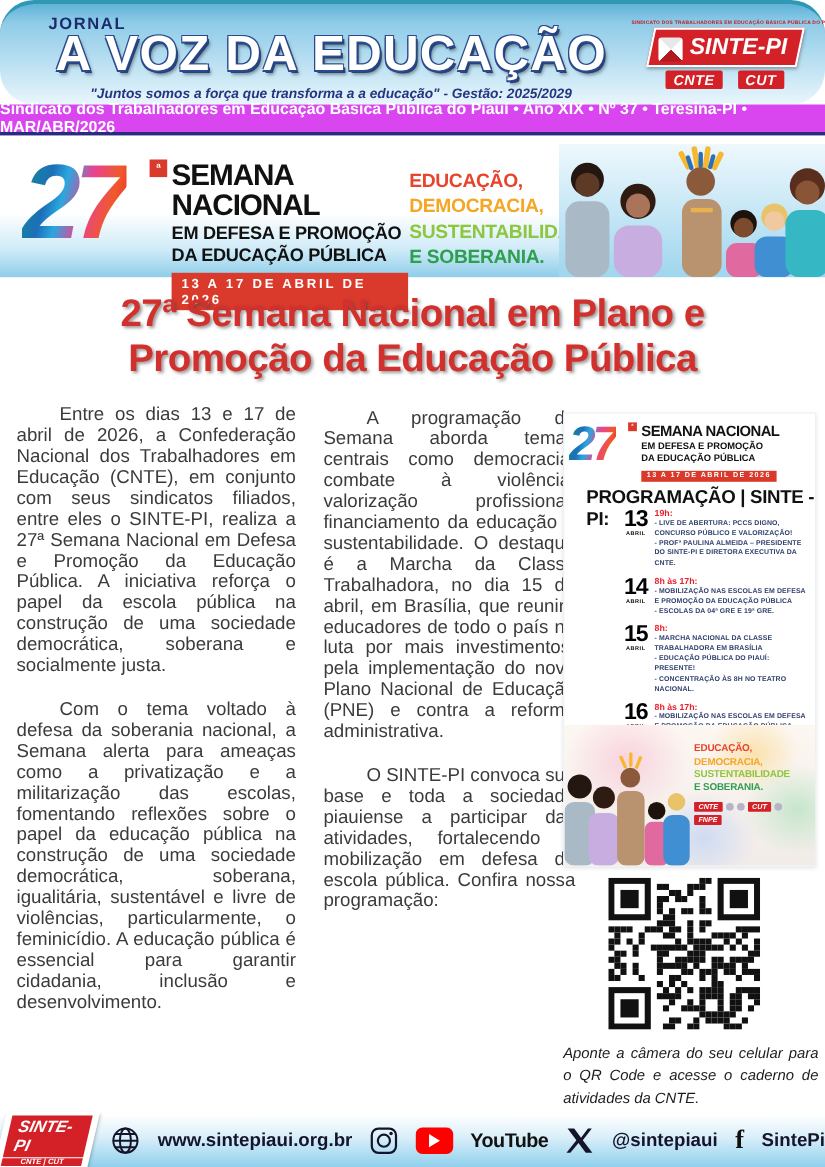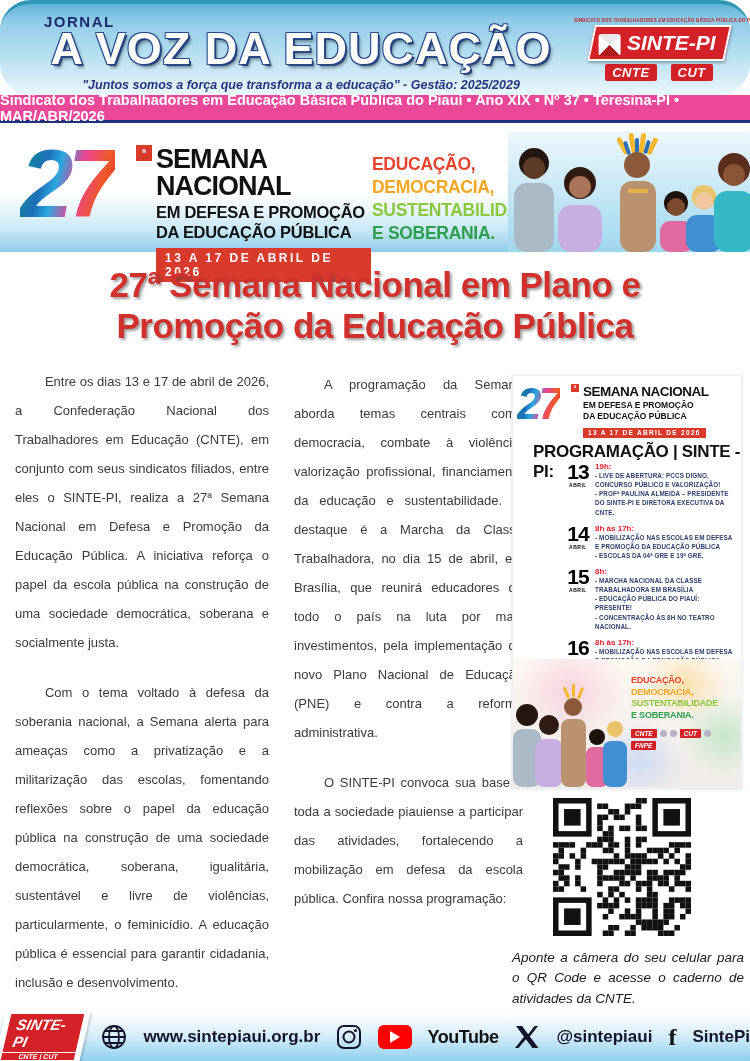--- a/index.html
+++ b/index.html
@@ -23,21 +23,21 @@
   .brand-chip { display:inline-block; background:#d42027; color:#fff; font-weight:900; font-style:italic;
     font-size:21px; padding:4px 10px 4px 34px; transform:skewX(-12deg); border:2px solid #fff;
     box-shadow:1px 2px 3px rgba(0,0,0,.3); margin-top:2px; position:relative; }
   .brand-chip span { display:inline-block; transform:skewX(12deg); }
   .brand-emblem { position:absolute; left:6px; top:7px; width:22px; height:22px; transform:skewX(12deg);
     background:conic-gradient(from 45deg,#fff 0 25%,#b01b20 0 50%,#fff 0 75%,#e8e8e8 0); border-radius:3px; }
   .brand-subrow { margin-top:3px; display:flex; justify-content:center; gap:14px; }
   .mini-logo { background:#d42027; color:#fff; font-weight:900; font-style:italic; font-size:13px;
     padding:1px 7px; border-radius:2px; letter-spacing:.5px; }
 
-  .infobar { position:absolute; top:95px; left:0; width:750px; height:28px; background:#ec4899;
+  .infobar { position:absolute; top:95px; left:0; width:750px; height:28px; background:#d946ef;
     color:#fff; font-weight:bold; font-size:14.5px; display:flex; align-items:center; justify-content:center;
     border-bottom:3px solid #22307c; }
 
   
   .banner { position:absolute; top:131px; left:0; width:750px; height:121px;
     background:linear-gradient(180deg,#fff 0%,#fff 52%,#cdeaf7 80%,#8fcde9 100%); }
   .b27 { position:absolute; left:20px; top:0px; font-size:96px; font-weight:900; font-style:italic;
     line-height:1.1; letter-spacing:-6px;
     background:linear-gradient(105deg,#0d9488 0%,#1d6fb8 28%,#2aa7df 40%,#e84393 58%,#f0592a 78%,#e8212e 95%);
     -webkit-background-clip:text; background-clip:text; color:transparent; }
@@ -52,21 +52,21 @@
   .b-photo { position:absolute; right:0; top:0; width:242px; height:121px; overflow:hidden; }
 
   .theme-w0 { color:#e8432d; } .theme-w1 { color:#f5a623; } .theme-w2 { color:#8dc63f; } .theme-w3 { color:#2e9e4f; }
 
   
   .headline { position:absolute; top:264px; left:0; width:750px; text-align:center;
     color:#d2302c; font-weight:800; font-size:35px; line-height:1.18; letter-spacing:-.5px;
     text-shadow:2px 2px 3px rgba(70,70,70,.55); }
 
   
-  .col { position:absolute; font-size:13px; line-height:29px; color:#3b3b3b; text-align:justify; }
+  .col { position:absolute; font-size:17px; line-height:19px; color:#3b3b3b; text-align:justify; }
   .col p { text-indent:2.3em; margin-bottom:21px; }
   .col1 { left:15px;  top:367px; width:254px; }
   .col2 { left:277px; top:370px; width:229px;margin-left:17px; }
   .col3 { left:512px; top:375px; width:230px; }
 
   
   .poster { width:230px; height:413px; background:#fff; border:1px solid #eceff3; box-shadow:0 1px 4px rgba(0,0,0,.12); position:relative; overflow:hidden; }
   .p-logo27 { position:absolute; left:4px; top:4px; font-size:44px; font-weight:900; font-style:italic; letter-spacing:-3px;
     background:linear-gradient(105deg,#0d9488 0%,#1d6fb8 28%,#2aa7df 40%,#e84393 58%,#f0592a 78%,#e8212e 95%);
     -webkit-background-clip:text; background-clip:text; color:transparent; line-height:1.1; }

